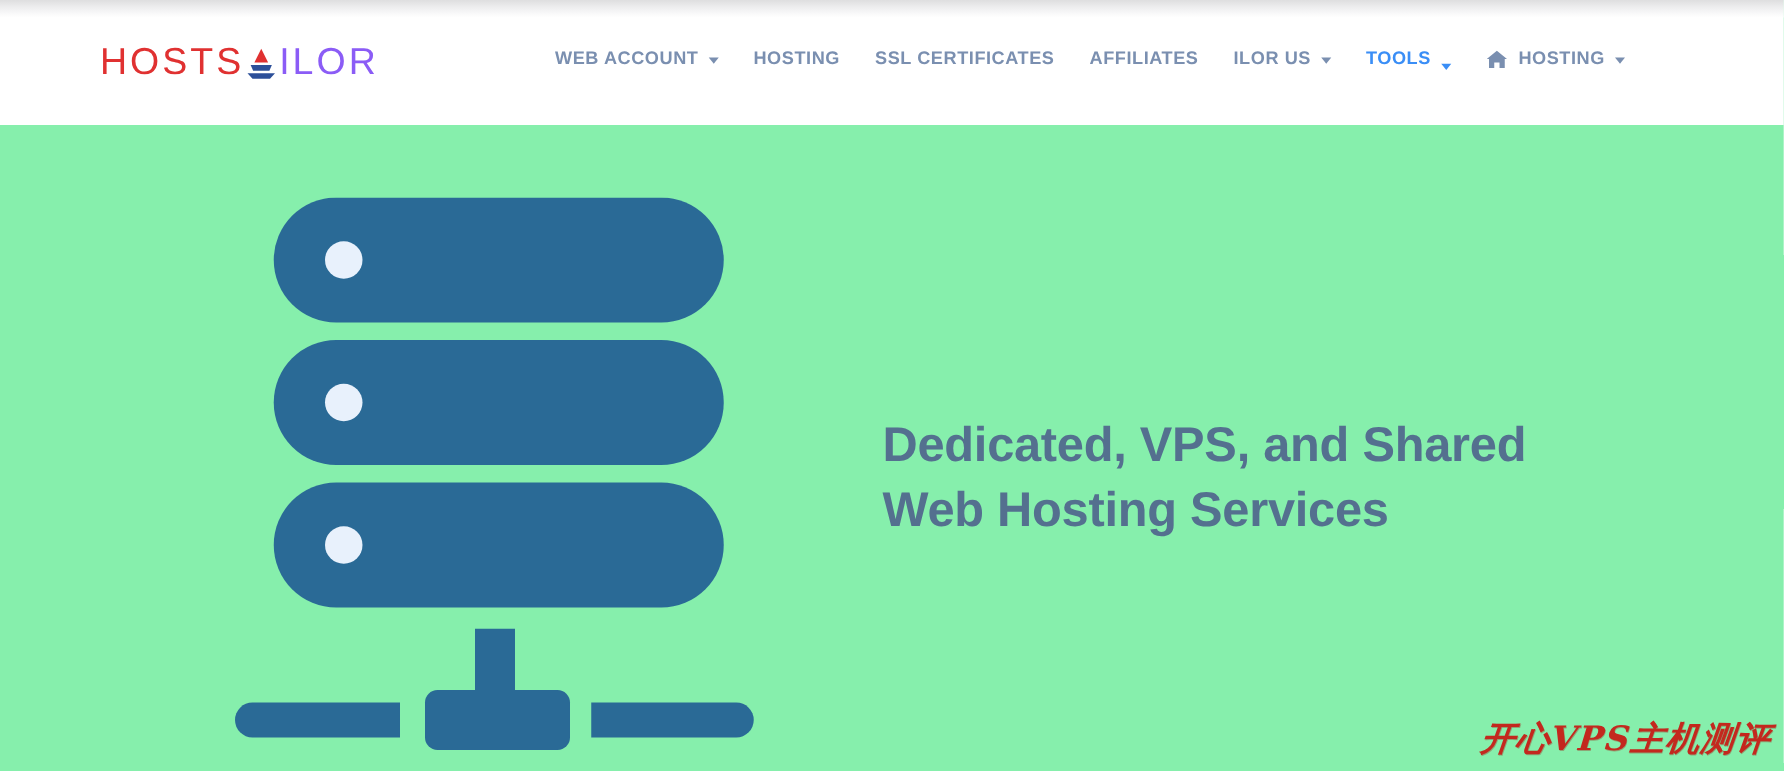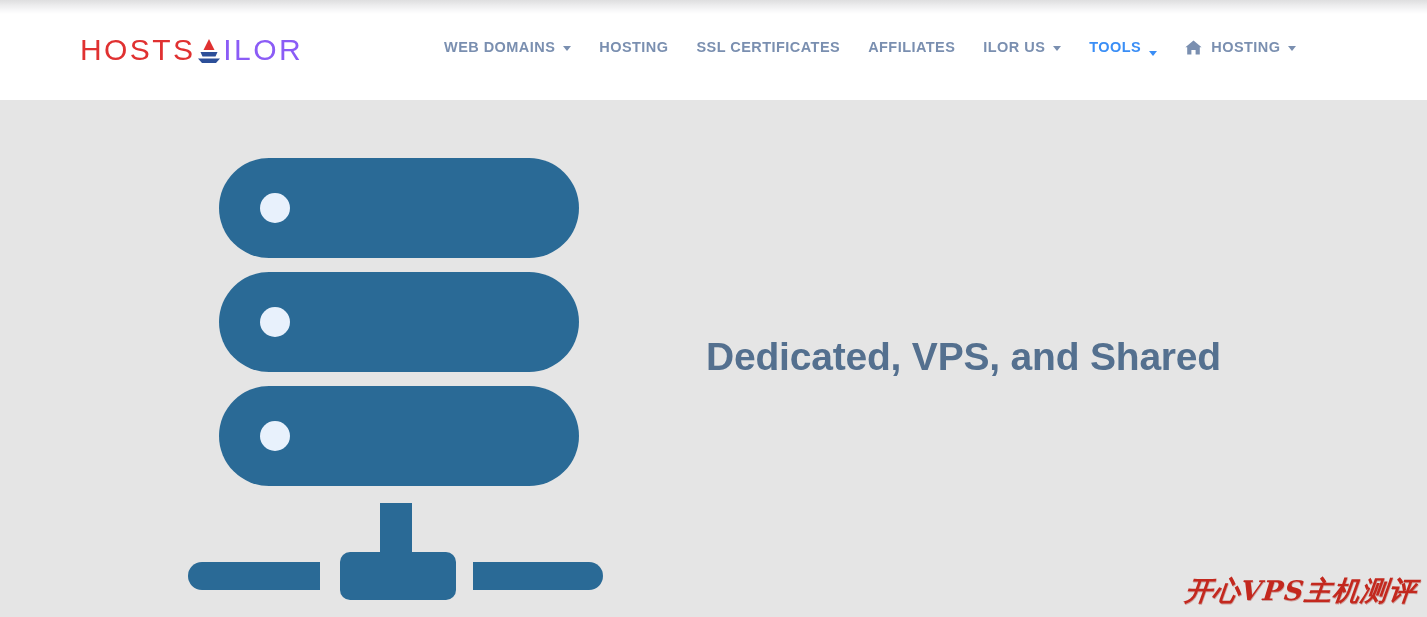--- a/index.html
+++ b/index.html
@@ -115,21 +115,21 @@
     top: 0px;
   }
   .home-icon svg { display: block; }
 
   
   .hero {
     position: absolute;
     top: 100px; left: 0;
     width: 1427px;
     height: 517px;
-    background: #e5e5e5;
+    background: #86efac;
     overflow: hidden;
   }
 
   
   .server-art {
     position: absolute;
     left: 185px;
     top: 58px;
     width: 420px;
     height: 442px;
@@ -189,20 +189,21 @@
         <rect x="155" y="394" width="116" height="48" rx="10" ry="10" fill="#2a6a96"></rect>
 
         <path d="M 17 404 L 135 404 L 135 432 L 17 432 A 14 14 0 0 1 17 404 Z" fill="#2a6a96"></path>
 
         <path d="M 288 404 L 404 404 A 14 14 0 0 1 404 432 L 288 432 Z" fill="#2a6a96"></path>
       </svg>
     </div>
 
     <h1 class="hero-heading">
       <span>Dedicated, VPS, and Shared</span><br>
+      <span>Web Hosting Services</span>
     </h1>
 
     <div class="watermark">开心VPS主机测评</div>
   </div>
 
   <header class="site-header">
     <div class="header-inner">
 
       <a class="logo">
         <span class="logo-hosts">HOSTS</span>
@@ -215,21 +216,21 @@
 
             <path d="M2 21.5 L24 21.5 L20 26 L6 26 Z" fill="#2c4f99"></path>
           </svg>
         </span>
         <span class="logo-ilor">ILOR</span>
       </a>
 
       <nav class="main-nav">
 
         <a class="nav-item">
-          <span>WEB DOMAINS</span>
+          <span>WEB ACCOUNT</span>
           <span class="caret"></span>
         </a>
 
         <a class="nav-item">
           <span>HOSTING</span>
         </a>
 
         <a class="nav-item">
           <span>SSL CERTIFICATES</span>
         </a>

